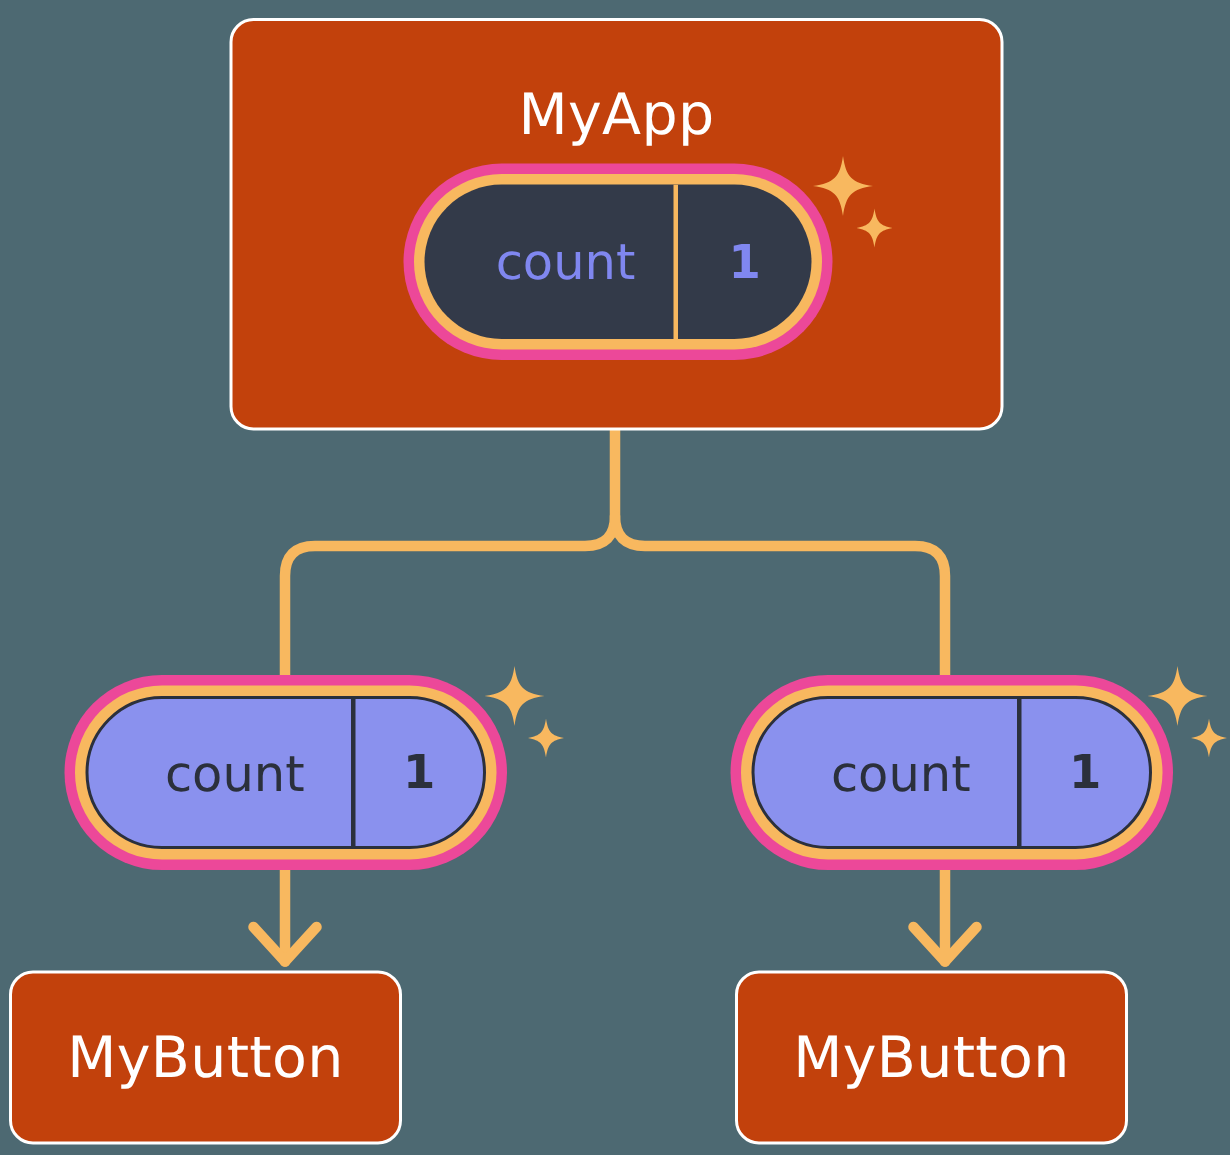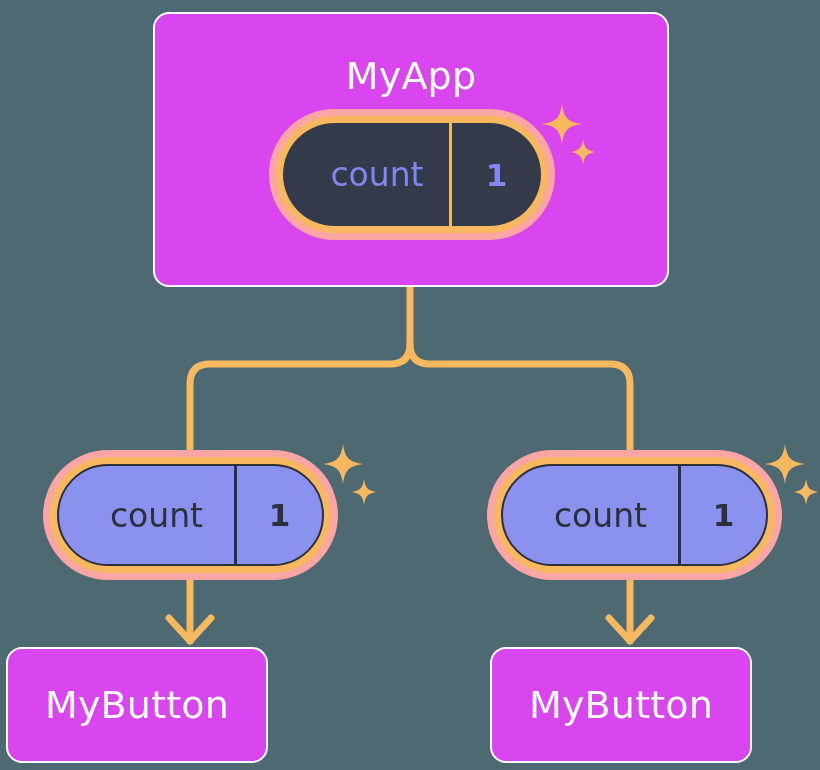--- a/index.html
+++ b/index.html
@@ -29,21 +29,21 @@
     left: 0; top: 0;
     width: 820px;
     height: 770px;
     pointer-events: none;
     z-index: 1;
   }
 
   
   .card {
     position: absolute;
-    background: #d946ef;
+    background: #c2410c;
     border: 2px solid #ffffff;
     border-radius: 16px;
     z-index: 2;
   }
 
   #app-card {
     left: 153px;
     top: 12px;
     width: 516px;
     height: 275px;
@@ -81,21 +81,21 @@
   .pill-wrap {
     position: absolute;
     z-index: 3;
   }
 
   .pill {
     position: relative;
     width: 100%;
     height: 100%;
     border-radius: 999px;
-    background: #fca5a5;            
+    background: #ec4899;            
     padding: 7px;
     box-sizing: border-box;
   }
 
   .pill-mid {
     width: 100%;
     height: 100%;
     border-radius: 999px;
     background: #f8b85f;            
     padding: 7px;

